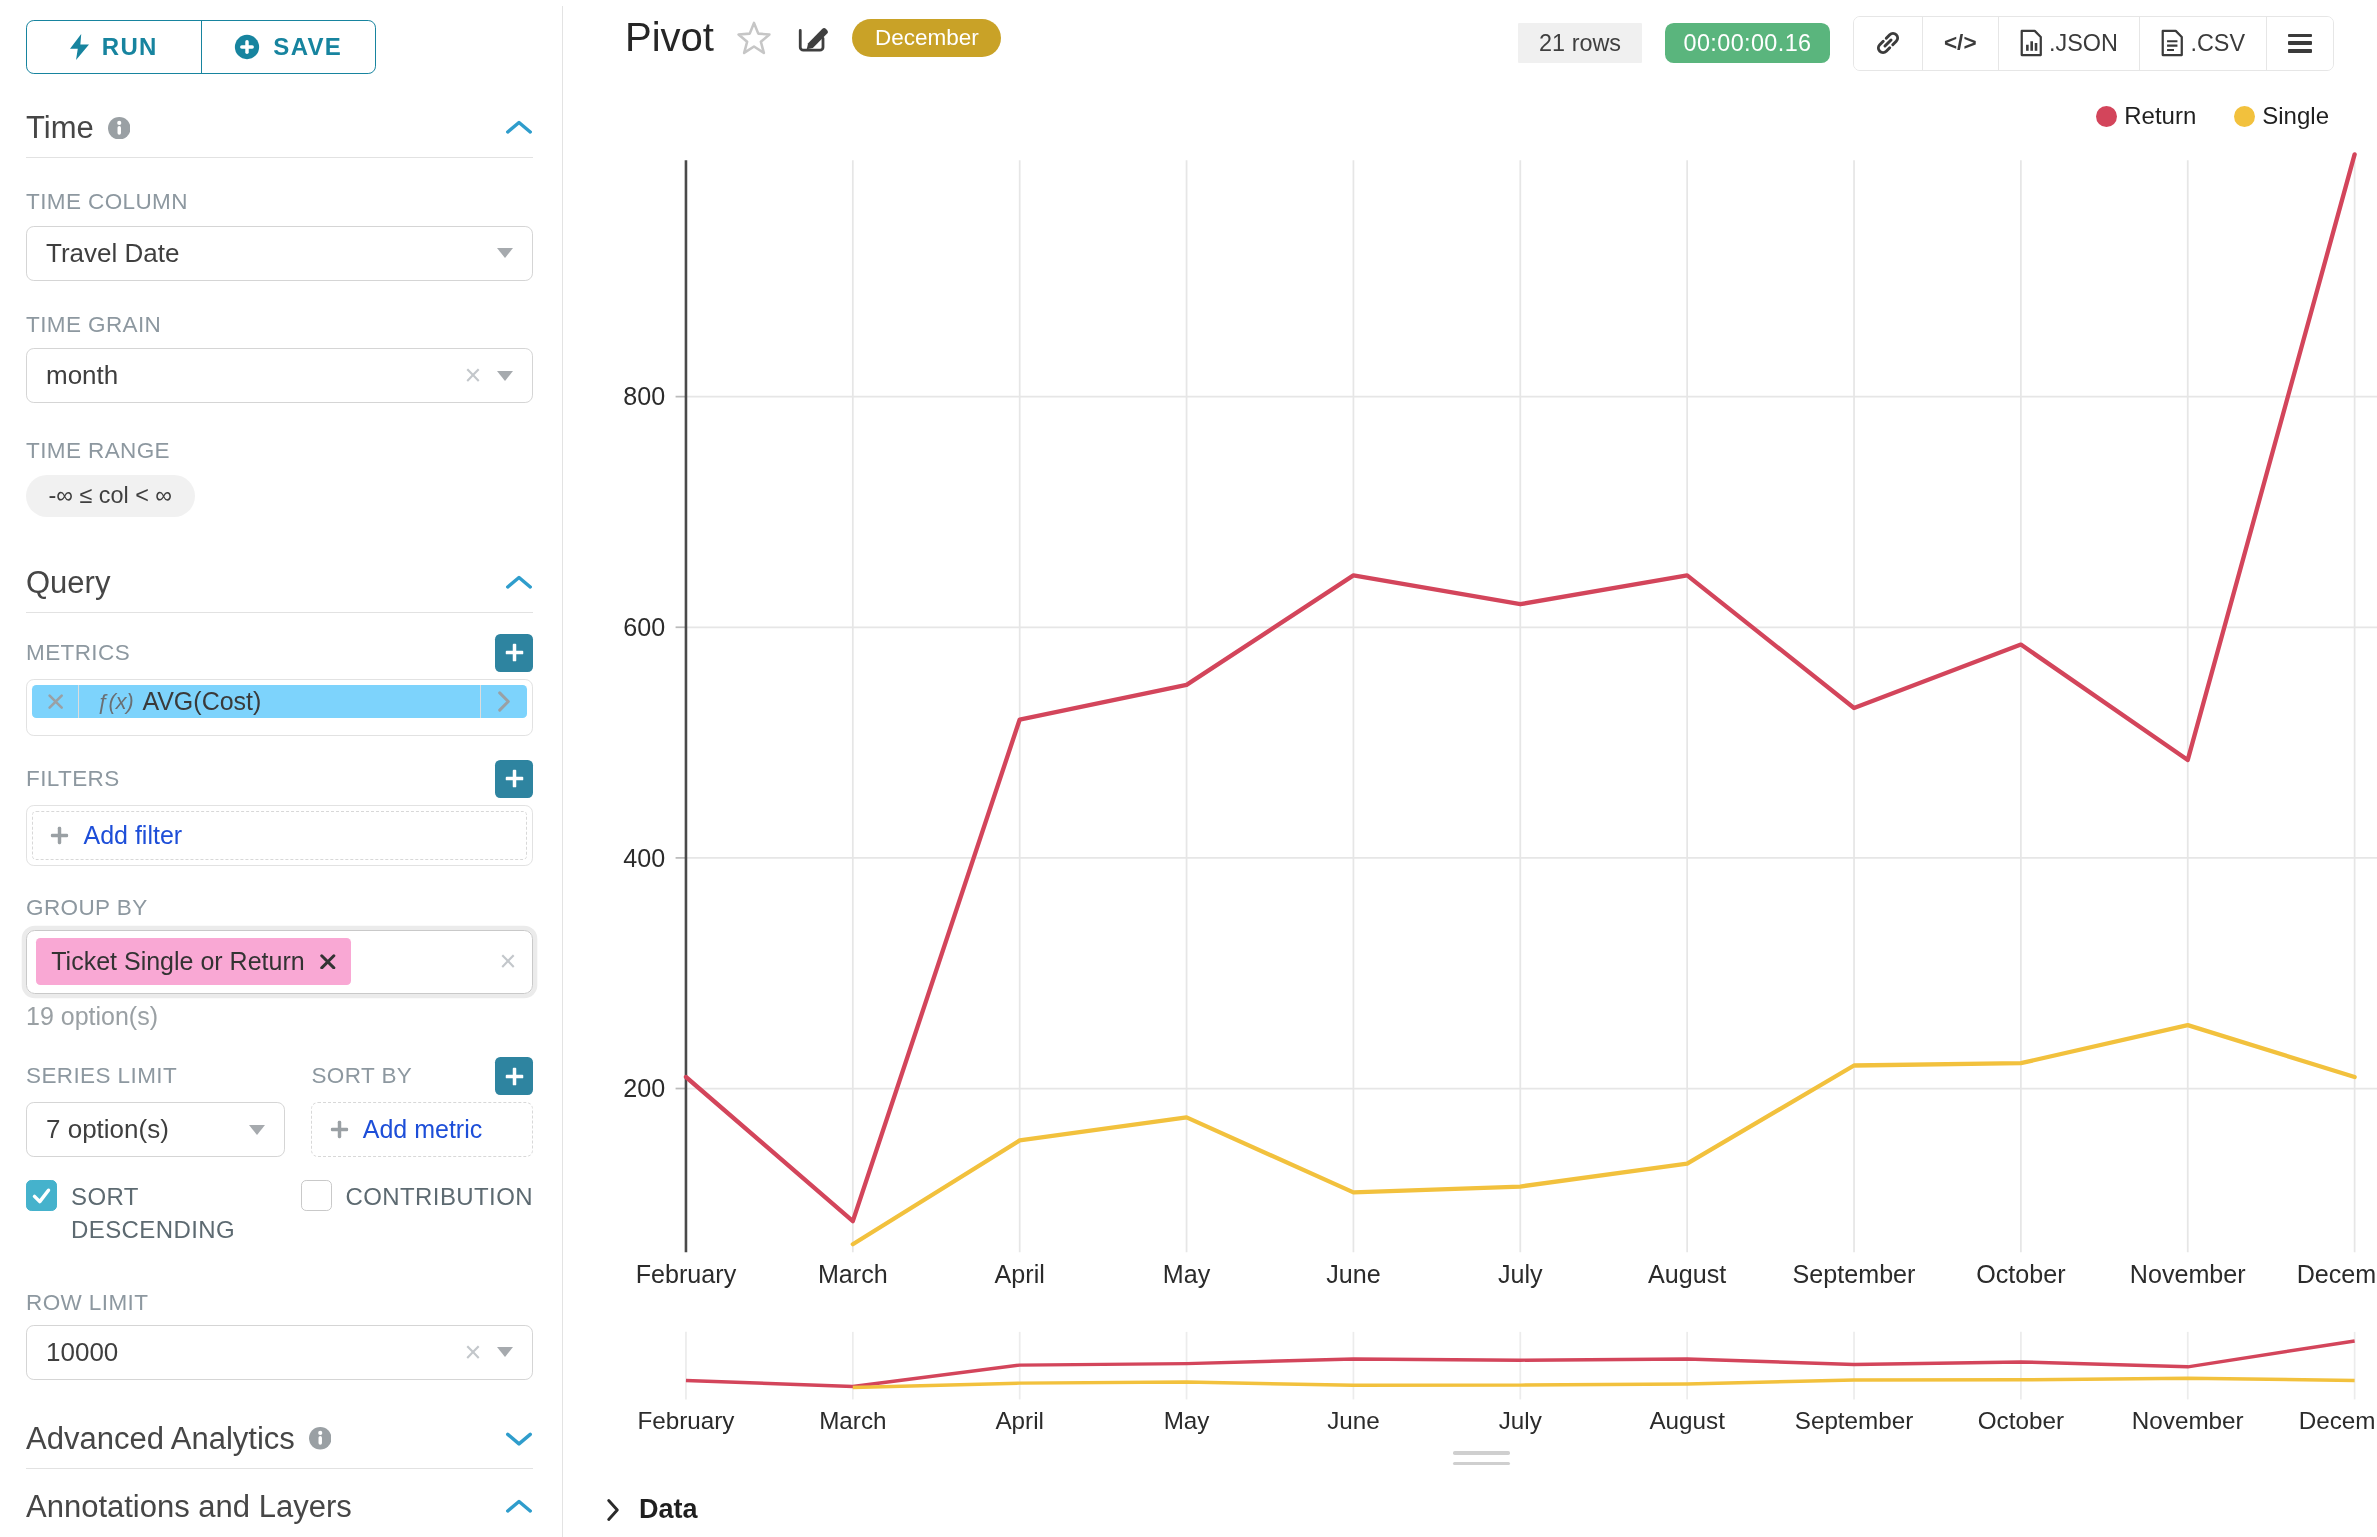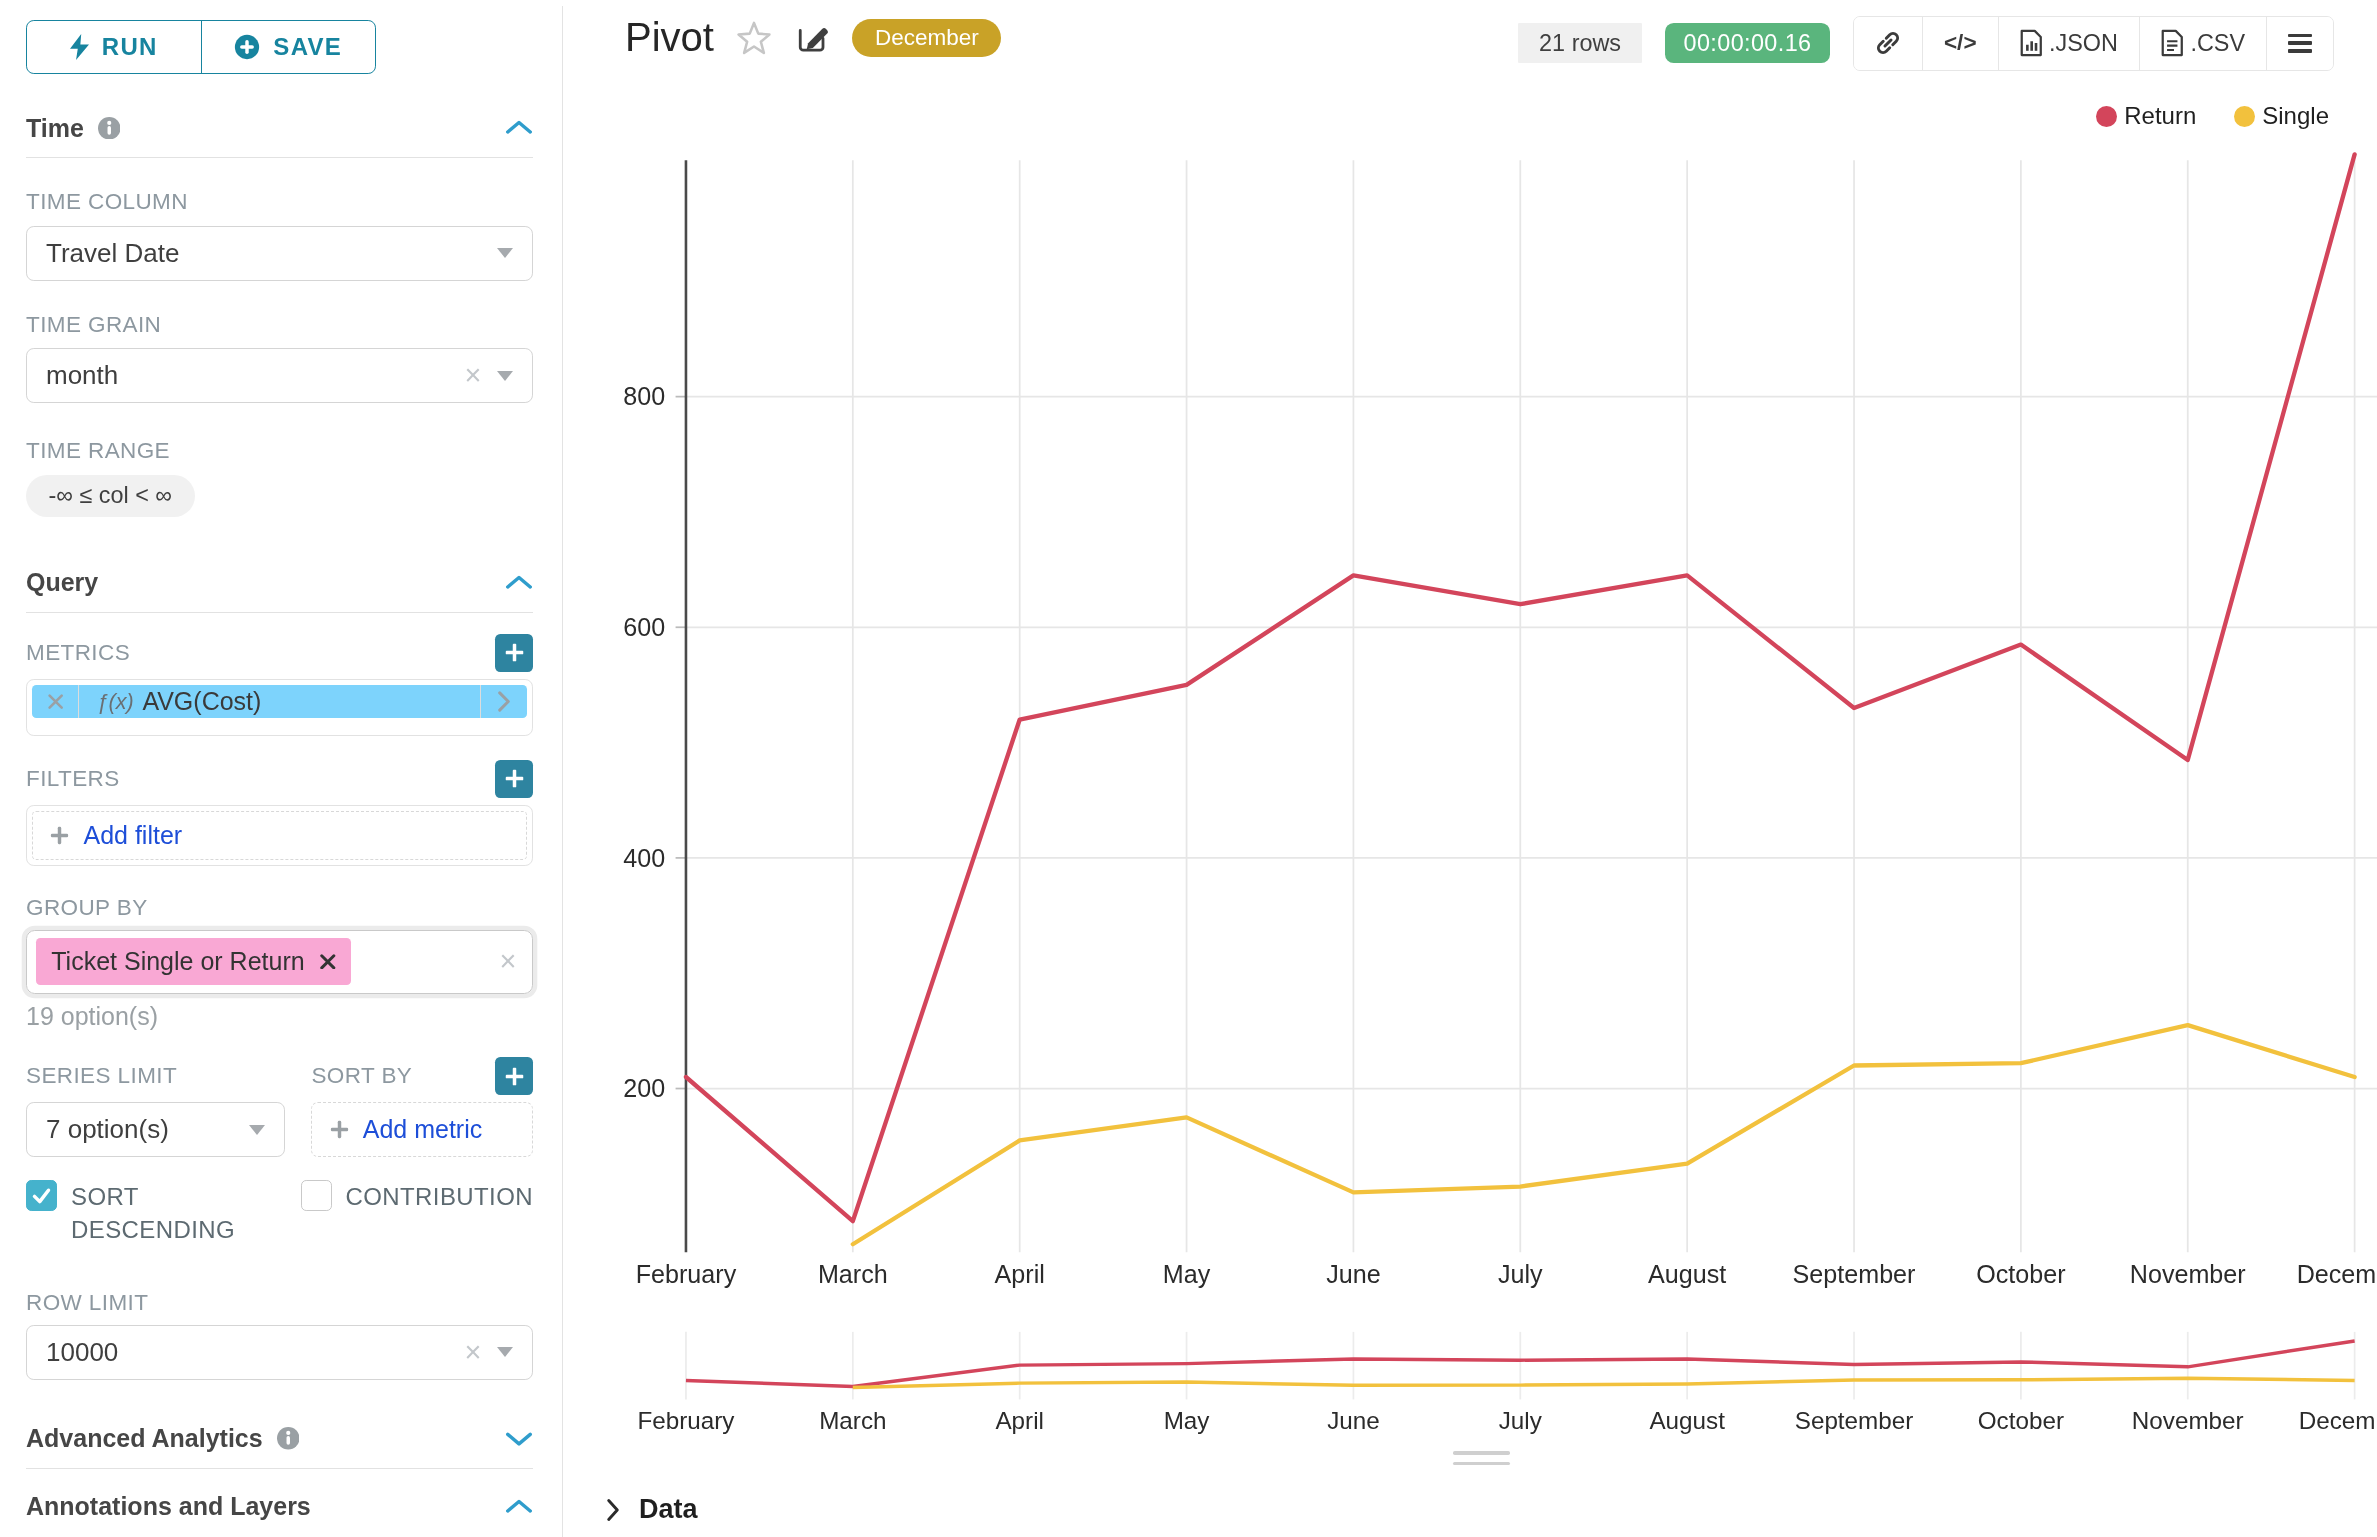--- a/index.html
+++ b/index.html
@@ -9,21 +9,21 @@
   
   #sidebar { position:absolute; left:0; top:6px; width:563px; height:1538px;
     border-right:0.9px solid #e3e3e3; padding:14px 29px 0 26px; background:#fff; }
   .btn-group { display:flex; width:350px; height:54px; border:1.7px solid #17849f;
     border-radius:7.8px; overflow:hidden; background:#fff; }
   .btn { flex:1; display:flex; align-items:center; justify-content:center; gap:13px;
     color:#17849f; font-size:24px; font-weight:700; letter-spacing:1.3px; cursor:pointer; }
   .btn + .btn { border-left:1.7px solid #17849f; }
 
   .sec { display:flex; align-items:center; gap:14px; height:38px; }
-  .sec-title { font-size:25px; font-weight:700; color:#464646; }
+  .sec-title { font-size:31px; font-weight:400; color:#464646; }
   .spacer { flex:1; }
   .divider { border:none; border-top:0.9px solid #e2e2e2; }
 
   .field-label { font-size:22.5px; color:#8d98a0; letter-spacing:0.4px; height:26px; }
   .label-row { display:flex; align-items:center; height:38px; }
   .plus-btn { width:38px; height:38px; background:#2e84a0; border-radius:5.2px;
     display:flex; align-items:center; justify-content:center; cursor:pointer; }
 
   .select { height:55px; border:0.9px solid #d5d5d5; border-radius:7.8px; background:#fff;
     display:flex; align-items:center; padding:0 19px; font-size:26px; color:#3f3f3f; }

